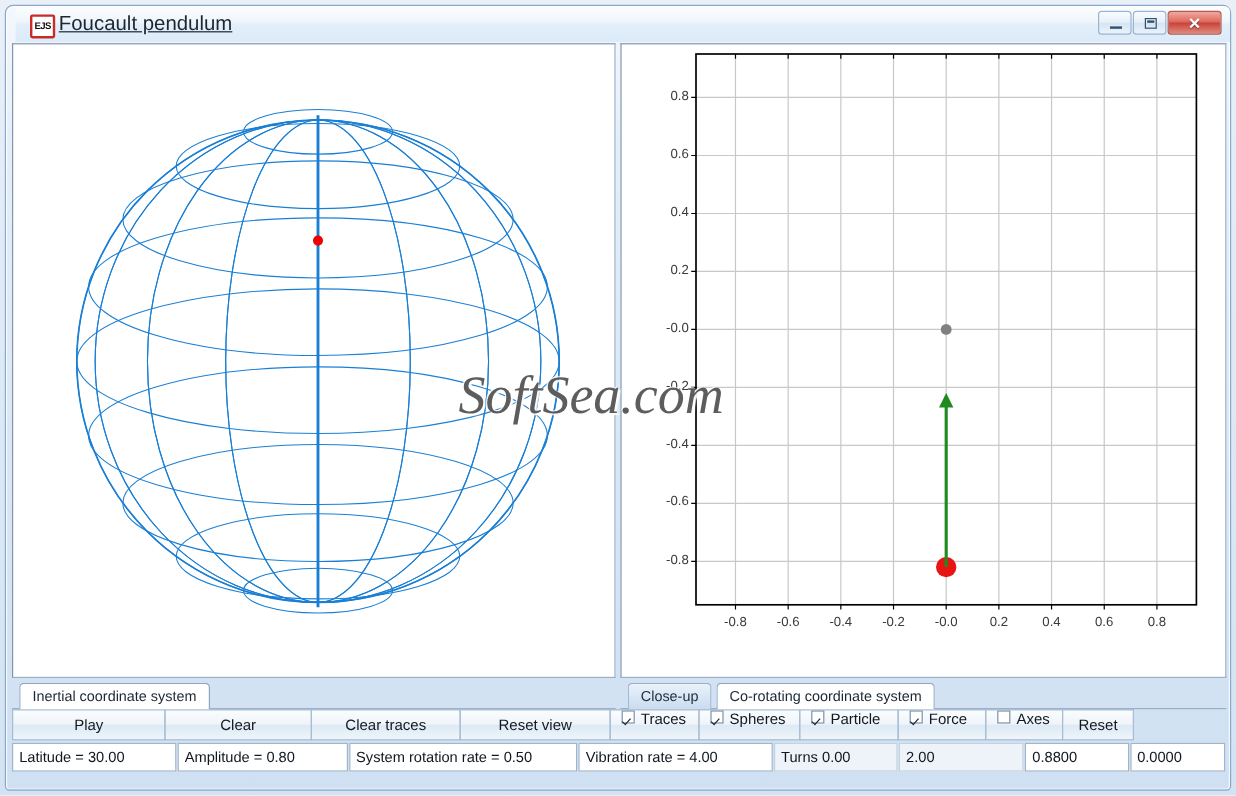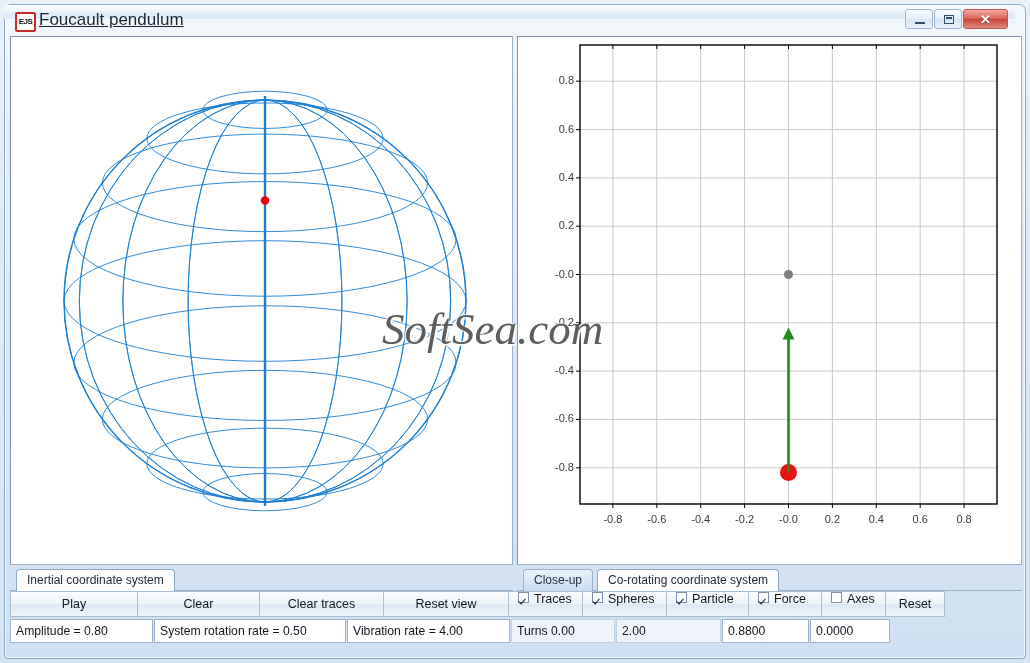--- a/index.html
+++ b/index.html
@@ -17,21 +17,21 @@
 
   
   .win-frame{
     position:absolute;left:4px;top:4px;width:1022px;height:655px;
     border:1px solid #8aa9cc;border-radius:7px 7px 4px 4px;
     background:linear-gradient(to bottom,#f4f8fc 0%,#e4eef8 18%,#d9e7f5 55%,#cfe0f2 100%);
     box-shadow:0 0 0 1px rgba(255,255,255,.75) inset;
     box-sizing:border-box;
   }
   .titlebar{
-    position:absolute;left:3px;top:5px;width:1012px;height:14px;
+    position:absolute;left:13px;top:5px;width:1012px;height:30px;
     border-radius:5px 5px 0 0;
     background:linear-gradient(to bottom,#fdfefe 0%,#eef5fb 45%,#e2eefa 52%,#dcebf9 100%);
     box-sizing:border-box;
   }
   .title-icon{
     position:absolute;left:12px;top:7px;width:17px;height:16px;
     background:#ffffff;border:2px solid #c92b2b;border-radius:2px;
     display:flex;align-items:center;justify-content:center;
     font-size:8px;font-weight:bold;color:#111;letter-spacing:-0.5px;
     font-family:"Liberation Sans", sans-serif;line-height:1;
@@ -328,20 +328,21 @@
       </div>
       <div class="chk" style="width:65px">
         <span class="cbox"></span>
         <span>Axes</span>
       </div>
 
       <div class="btn" style="width:60px">Reset</div>
     </div>
 
     <div class="fieldrow">
+      <div class="field" style="width:138px">Latitude = 30.00</div>
       <div class="field" style="width:143px">Amplitude = 0.80</div>
       <div class="field" style="width:192px">System rotation rate = 0.50</div>
       <div class="field" style="width:163px">Vibration rate = 4.00</div>
       <div class="field flat" style="width:104px">Turns 0.00</div>
       <div class="field flat" style="width:105px">2.00</div>
       <div class="field" style="width:87px">0.8800</div>
       <div class="field" style="width:80px">0.0000</div>
     </div>
 
   </div>

